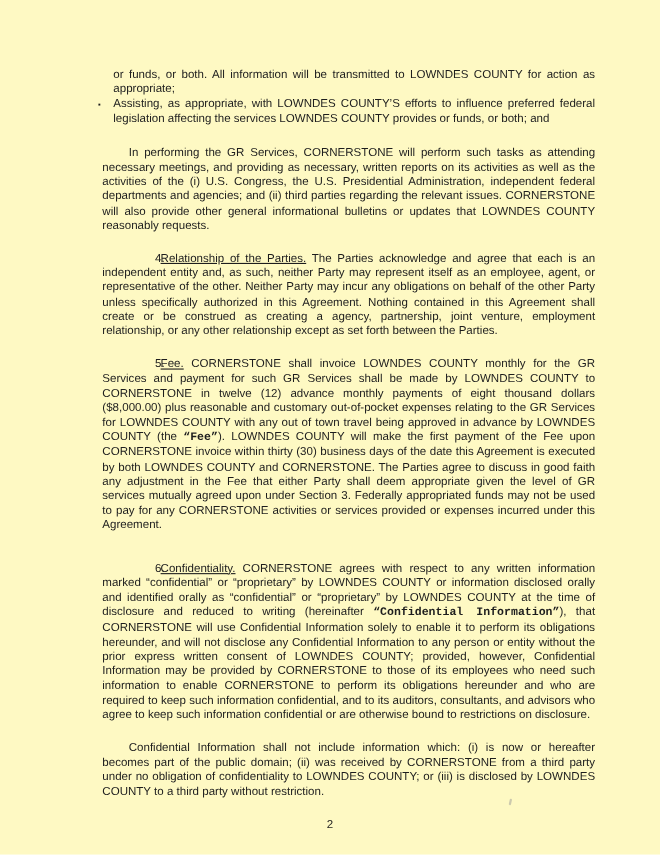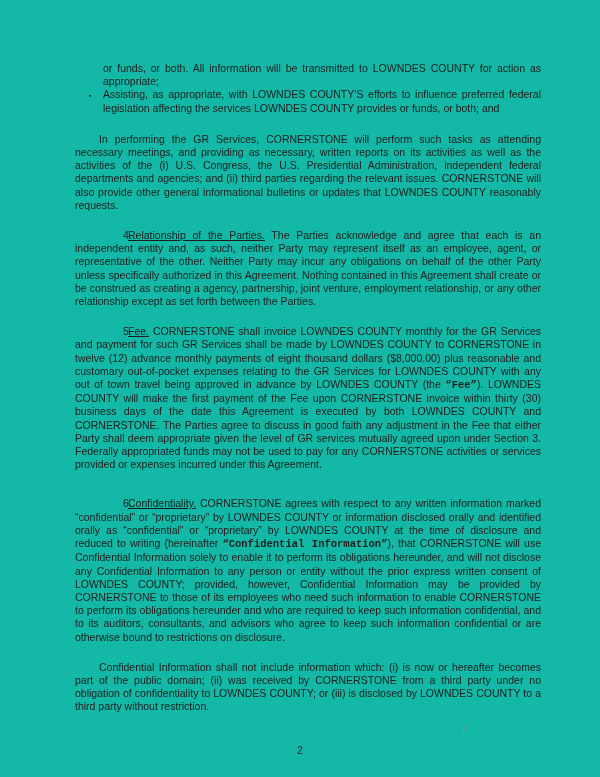--- a/index.html
+++ b/index.html
@@ -5,40 +5,40 @@
   * { margin: 0; padding: 0; box-sizing: border-box; }
   html, body { background: #ffffff; }
   body {
     width: 600px; height: 777px;
     position: relative;
     font-family: "Liberation Sans", sans-serif;
     color: #1d1d1d;
   }
   .page {
     position: absolute; inset: 0;
-    background: #14b8a6;
+    background: #fef9c3;
     padding: 62px 59px 0 75px;
     overflow: hidden;
   }
   .doc {
     font-size: 10.5px;
     line-height: 13.2px;
     text-align: justify;
     text-justify: inter-word;
   }
   .block { margin-bottom: 17px; }
   .tight { margin-bottom: 0; }
   .list-block { margin-bottom: 18px; }
   .hang { position: relative; padding-left: 28px; }
   .list-item { position: relative; padding-left: 28px; }
   .list-item .marker {
     position: absolute; left: 14px; top: 0.5px;
     font-size: 7px; line-height: 13.2px;
   }
-  .indent { text-indent: 24px; }
+  .indent { text-indent: 24px; margin-left: 18px; }
   .sec-num { display: inline-block; width: 29px; }
   .sec-title { text-decoration: underline; }
   .bold-term { font-weight: bold; font-family: Liberation Mono, monospace; }
   .sec-fee { margin-bottom: 26px; }
   .page-number {
     position: absolute; left: 0; right: 0; bottom: 21px;
     text-align: center;
     font-size: 10.5px;
     color: #1d1d1d;
   }

